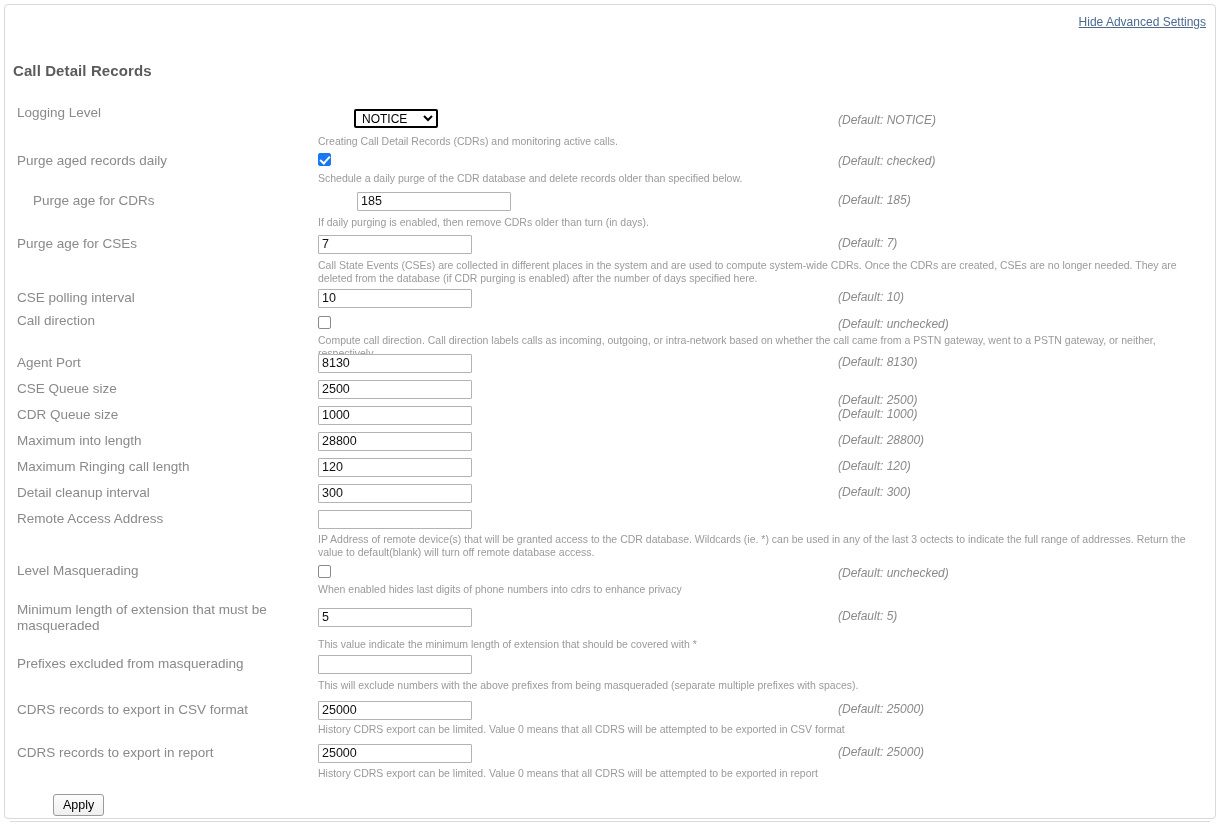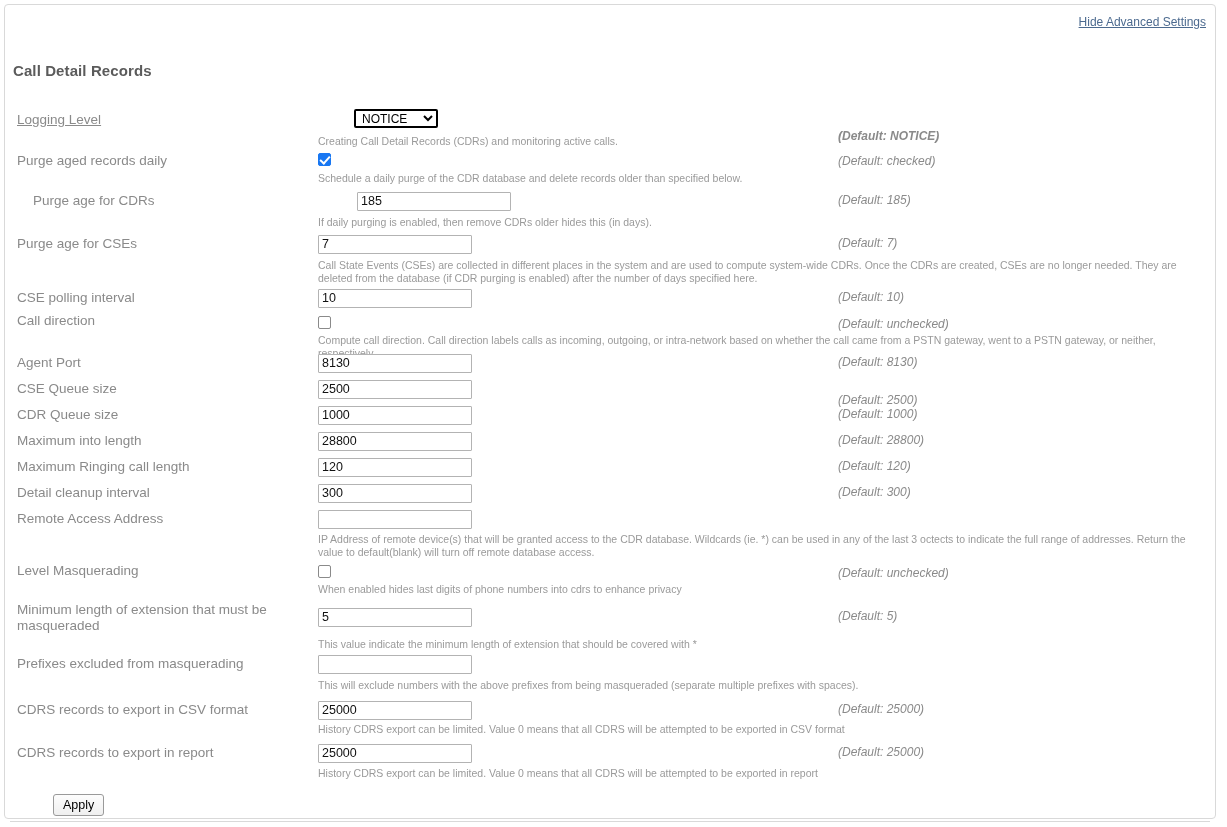--- a/index.html
+++ b/index.html
@@ -176,36 +176,36 @@
 <div class="page-frame">
 
   <div class="adv-bar">
     <a class="adv-link" href="#">Hide Advanced Settings</a>
   </div>
 
   <div class="section-title">Call Detail Records</div>
 
   <div class="form" id="form-rows">
       <div class="row">
-        <div class="label" style="top: 10px; text-decoration: underline;">Logging Level</div>
+        <div class="label" style="top: 3px;">Logging Level</div>
         <div class="control" style="top: 7px; padding-left: 36px;"><select class="sel"><option>NOTICE</option></select></div>
-        <div class="default" style="top: 27px; font-weight: bold;">(Default: NOTICE)</div>
+        <div class="default" style="top: 11px;">(Default: NOTICE)</div>
         <div class="desc" style="top: 33px;">Creating Call Detail Records (CDRs) and monitoring active calls.</div>
       </div>
       <div class="row">
         <div class="label" style="top: 51px;">Purge aged records daily</div>
         <div class="control" style="top: 50px;"><span class="cb checked"></span></div>
         <div class="default" style="top: 52px;">(Default: checked)</div>
         <div class="desc" style="top: 70px;">Schedule a daily purge of the CDR database and delete records older than specified below.</div>
       </div>
       <div class="row">
         <div class="label" style="top: 91px; margin-left: 16px;">Purge age for CDRs</div>
         <div class="control" style="top: 89px; padding-left: 39px;"><input type="text" class="txt" value="185" style=""></div>
         <div class="default" style="top: 91px;">(Default: 185)</div>
-        <div class="desc" style="top: 114px;">If daily purging is enabled, then remove CDRs older hides this (in days).</div>
+        <div class="desc" style="top: 114px;">If daily purging is enabled, then remove CDRs older than turn (in days).</div>
       </div>
       <div class="row">
         <div class="label" style="top: 134px;">Purge age for CSEs</div>
         <div class="control" style="top: 132px;"><input type="text" class="txt" value="7" style=""></div>
         <div class="default" style="top: 134px;">(Default: 7)</div>
         <div class="desc" style="top: 157px;">Call State Events (CSEs) are collected in different places in the system and are used to compute system-wide CDRs. Once the CDRs are created, CSEs are no longer needed. They are deleted from the database (if CDR purging is enabled) after the number of days specified here.</div>
       </div>
       <div class="row">
         <div class="label" style="top: 188px;">CSE polling interval</div>
         <div class="control" style="top: 186px;"><input type="text" class="txt" value="10" style=""></div>

